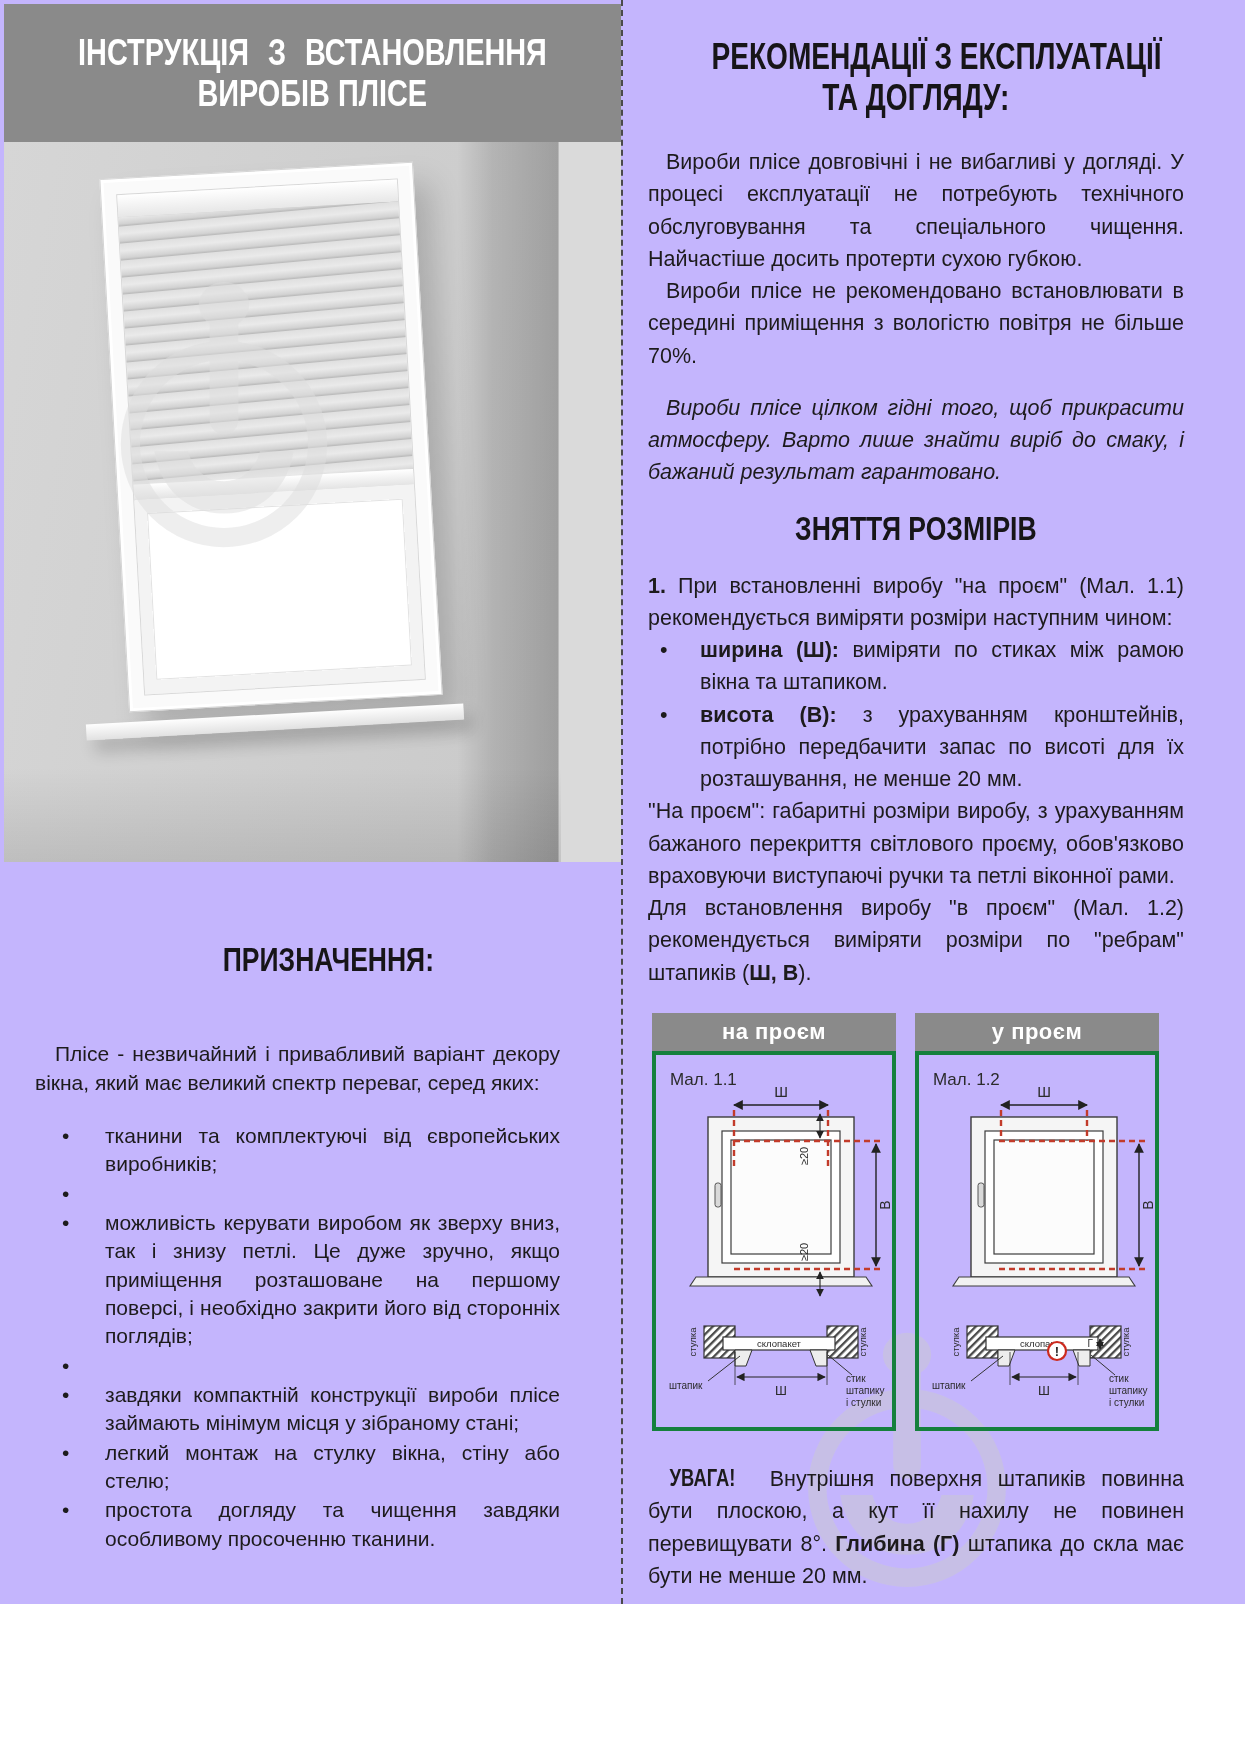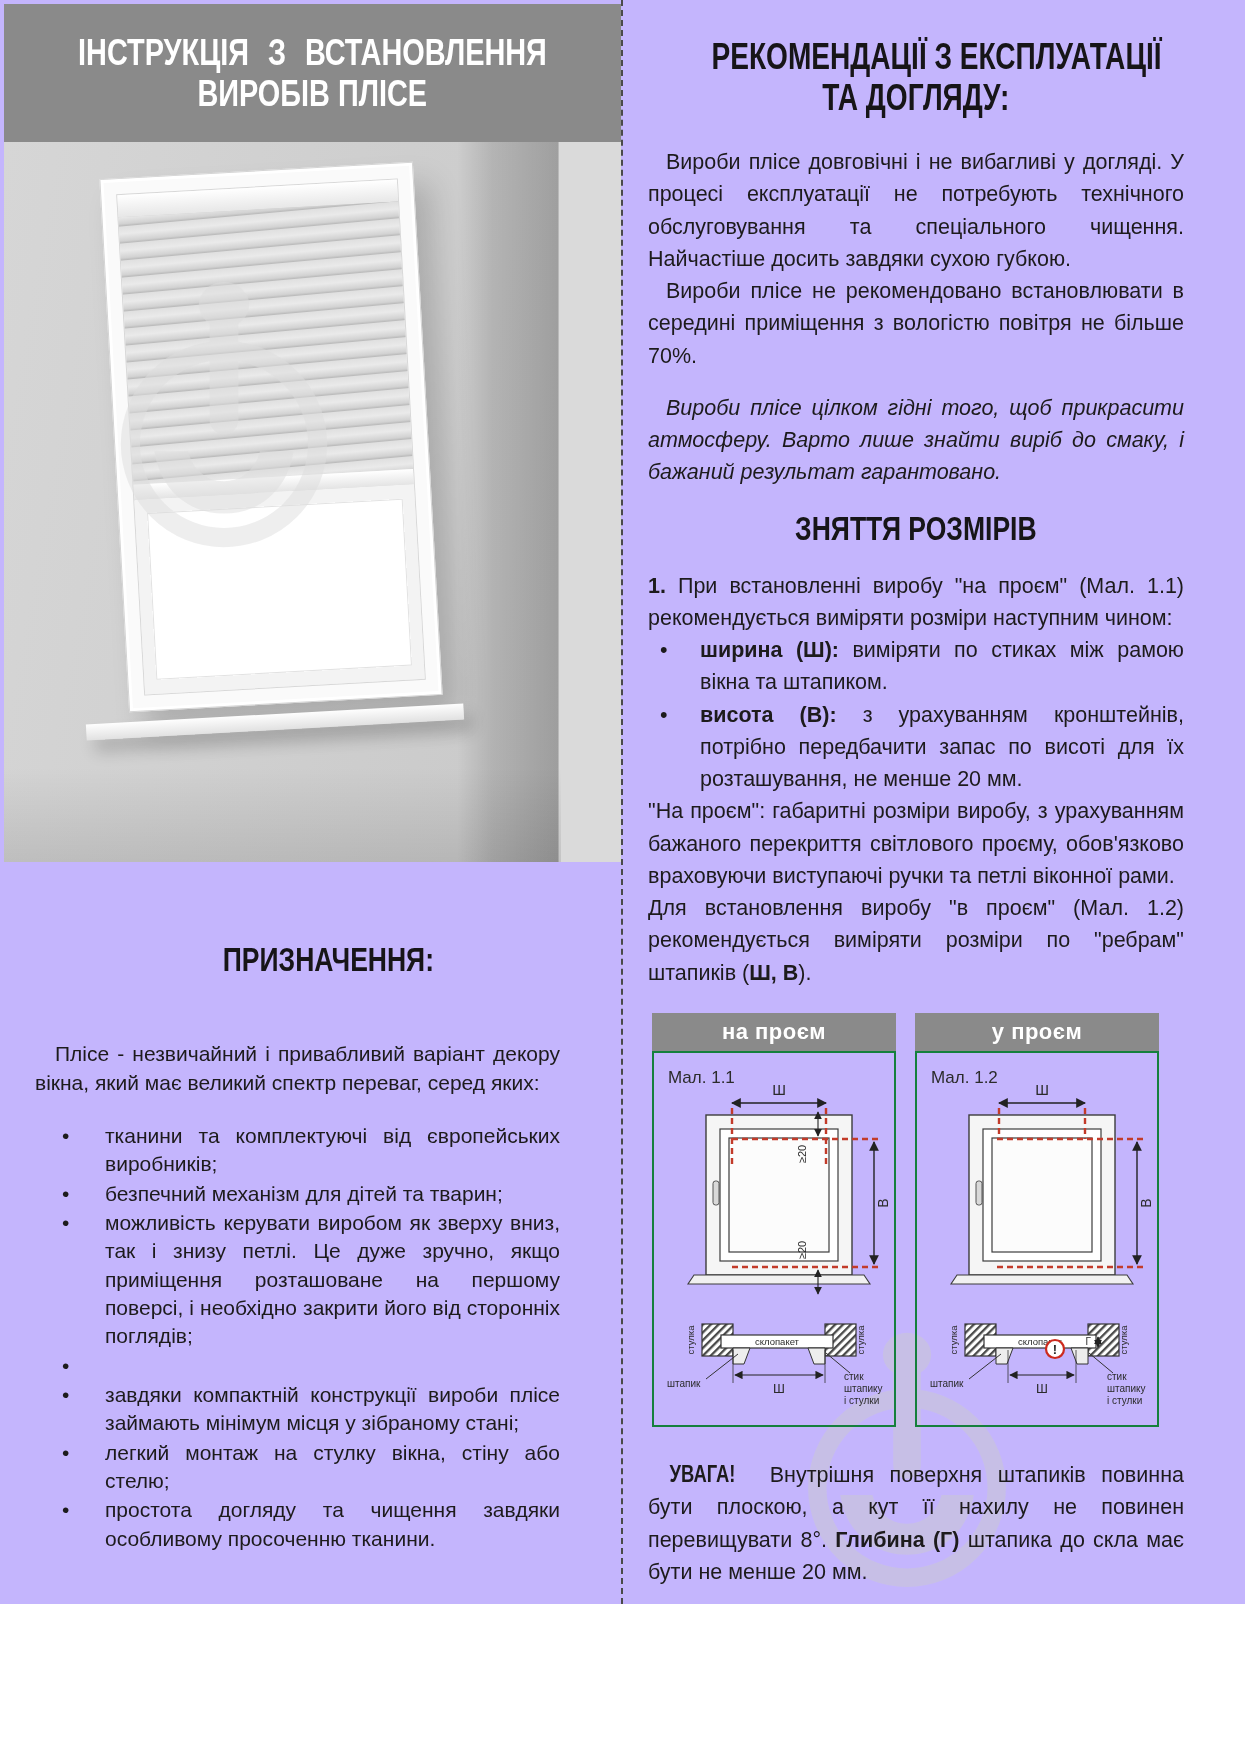--- a/index.html
+++ b/index.html
@@ -55,21 +55,21 @@
   .m-bullets{font-size:21.5px;line-height:1.5;}
   .mb-row{display:flex;align-items:flex-start;}
   .mb-dot{width:52px;padding-left:12px;box-sizing:border-box;flex:none;}
   .mb-text{flex:1;text-align:justify;}
   b.inline{font-weight:700;}
   
   .figures{display:flex;gap:19px;margin-top:24px;margin-left:4px;}
   .figure{width:244px;}
   .fig-header{height:38px;background:#8a8a8a;color:#fff;font-weight:700;font-size:22px;
     display:flex;align-items:center;justify-content:center;letter-spacing:.5px;}
-  .fig-box{border:2px solid #15803d;height:372px;background:transparent;box-sizing:content-box;}
+  .fig-box{border:4px solid #15803d;height:372px;background:transparent;box-sizing:content-box;}
   svg text{font-family:"Liberation Sans",sans-serif;fill:#2b2b2b;}
   
   .attention{margin-top:30px;font-size:21.5px;line-height:1.5;text-align:justify;text-indent:12px;}
   .att-label{display:inline-block;transform:scaleX(.8);transform-origin:left center;font-weight:700;font-size:23px;}
   
   .watermark{position:absolute;pointer-events:none;}
   .wm-photo{left:100px;top:128px;width:240px;height:300px;opacity:.5;z-index:3;}
   .wm-bottom{left:792px;top:1322px;width:230px;height:286px;opacity:.45;z-index:1;}
   
   .pagenum-bar{position:absolute;left:1203px;top:1706px;width:4px;height:52px;background:#cfcfcf;}
@@ -118,21 +118,20 @@
 
   <p class="purpose-p">Плісе - незвичайний і привабливий варіант декору вікна, який має великий спектр переваг, серед яких:</p>
 
   <div class="bullets">
     <div class="b-row">
       <span class="b-dot">•</span>
       <span class="b-text">тканини та комплектуючі від європейських виробників;</span>
     </div>
     <div class="b-row">
       <span class="b-dot">•</span>
-      <span class="b-text">безпечний механізм для дітей та тварин;</span>
     </div>
     <div class="b-row">
       <span class="b-dot">•</span>
       <span class="b-text">можливість керувати виробом як зверху вниз, так і знизу петлі. Це дуже зручно, якщо приміщення розташоване на першому поверсі, і необхідно закрити його від сторонніх поглядів;</span>
     </div>
     <div class="b-row">
       <span class="b-dot">•</span>
     </div>
     <div class="b-row">
       <span class="b-dot">•</span>
@@ -147,21 +146,21 @@
       <span class="b-text">простота догляду та чищення завдяки особливому просоченню тканини.</span>
     </div>
   </div>
 
   <div class="rcol">
     <div class="reko-h">
       <span class="cond">РЕКОМЕНДАЦІЇ З ЕКСПЛУАТАЦІЇ</span><br>
       <span class="cond">ТА ДОГЛЯДУ:</span>
     </div>
 
-    <p class="body-p indent">Вироби плісе довговічні і не вибагливі у догляді. У процесі експлуатації не потребують технічного обслуговування та спеціального чищення. Найчастіше досить завдяки сухою губкою.</p>
+    <p class="body-p indent">Вироби плісе довговічні і не вибагливі у догляді. У процесі експлуатації не потребують технічного обслуговування та спеціального чищення. Найчастіше досить протерти сухою губкою.</p>
     <p class="body-p indent">Вироби плісе не рекомендовано встановлювати в середині приміщення з вологістю повітря не більше 70%.</p>
     <p class="body-p indent italic mt20">Вироби плісе цілком гідні того, щоб прикрасити атмосферу. Варто лише знайти виріб до смаку, і бажаний результат гарантовано.</p>
 
     <div class="measure-h">
       <span class="cond">ЗНЯТТЯ РОЗМІРІВ</span>
     </div>
 
     <p class="body-p"><b class="inline">1.</b><span> При встановленні виробу "на проєм" (Мал. 1.1) рекомендується виміряти розміри наступним чином:</span></p>
 
     <div class="m-bullets">

